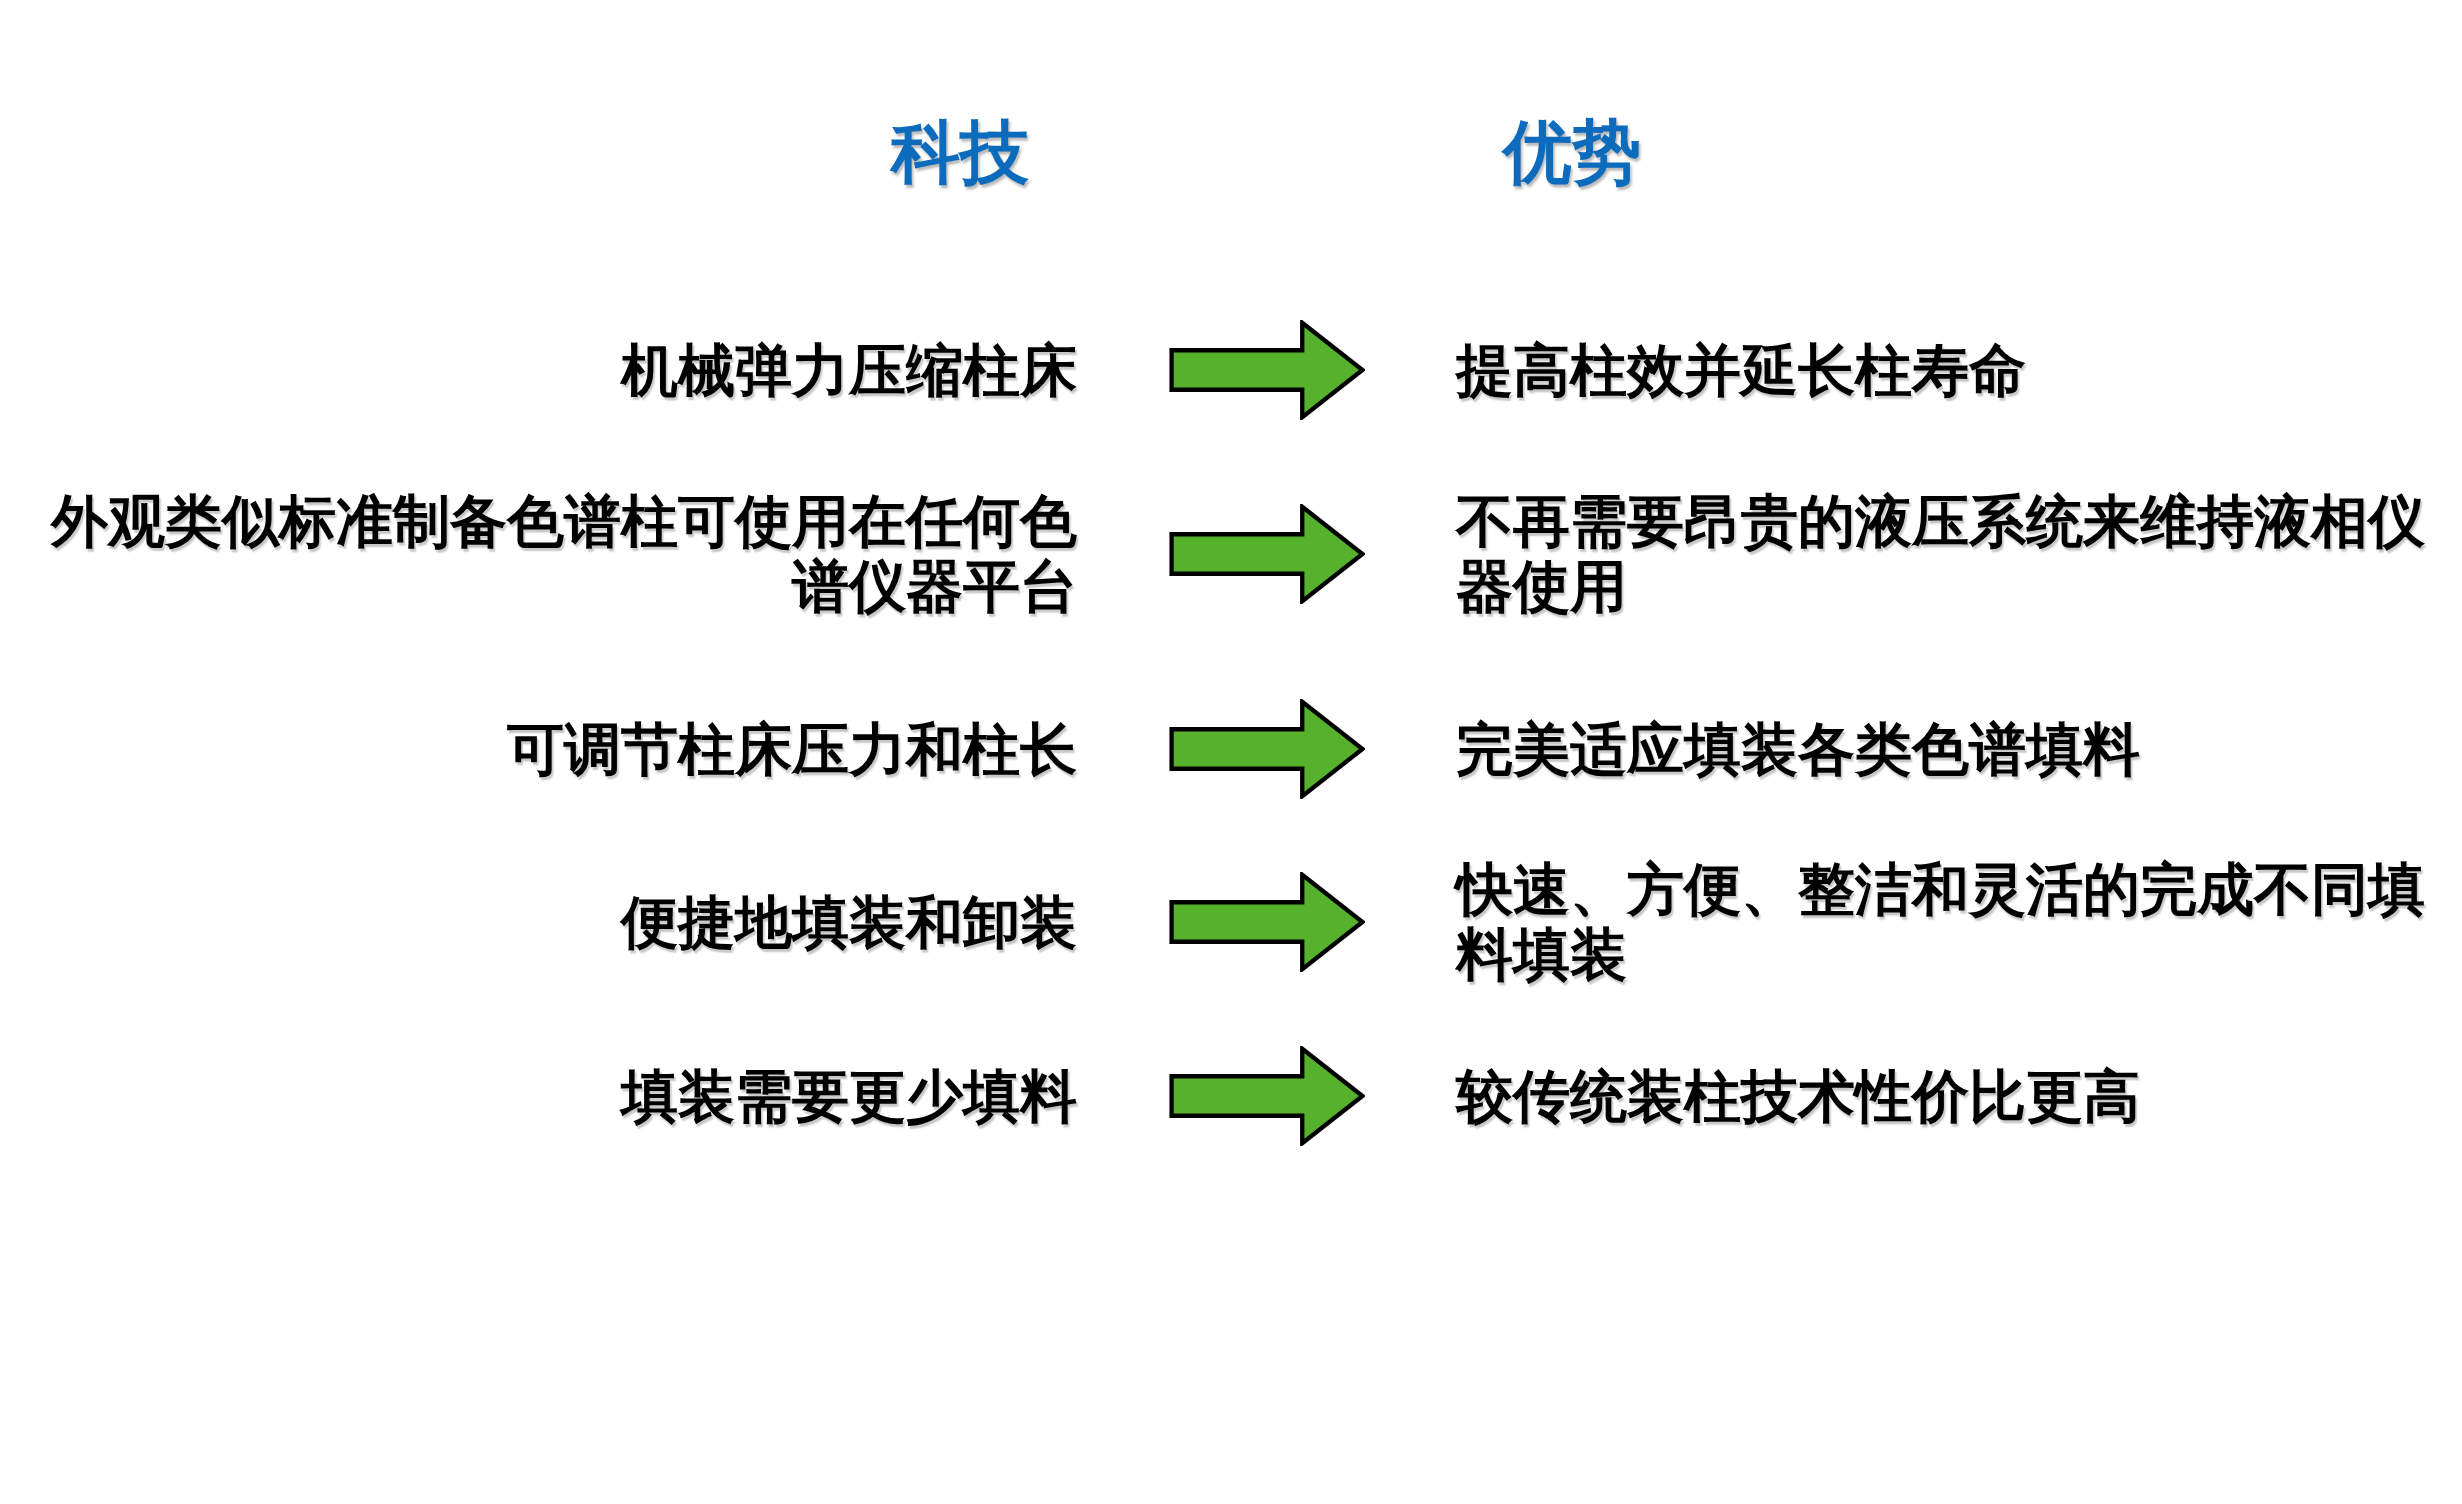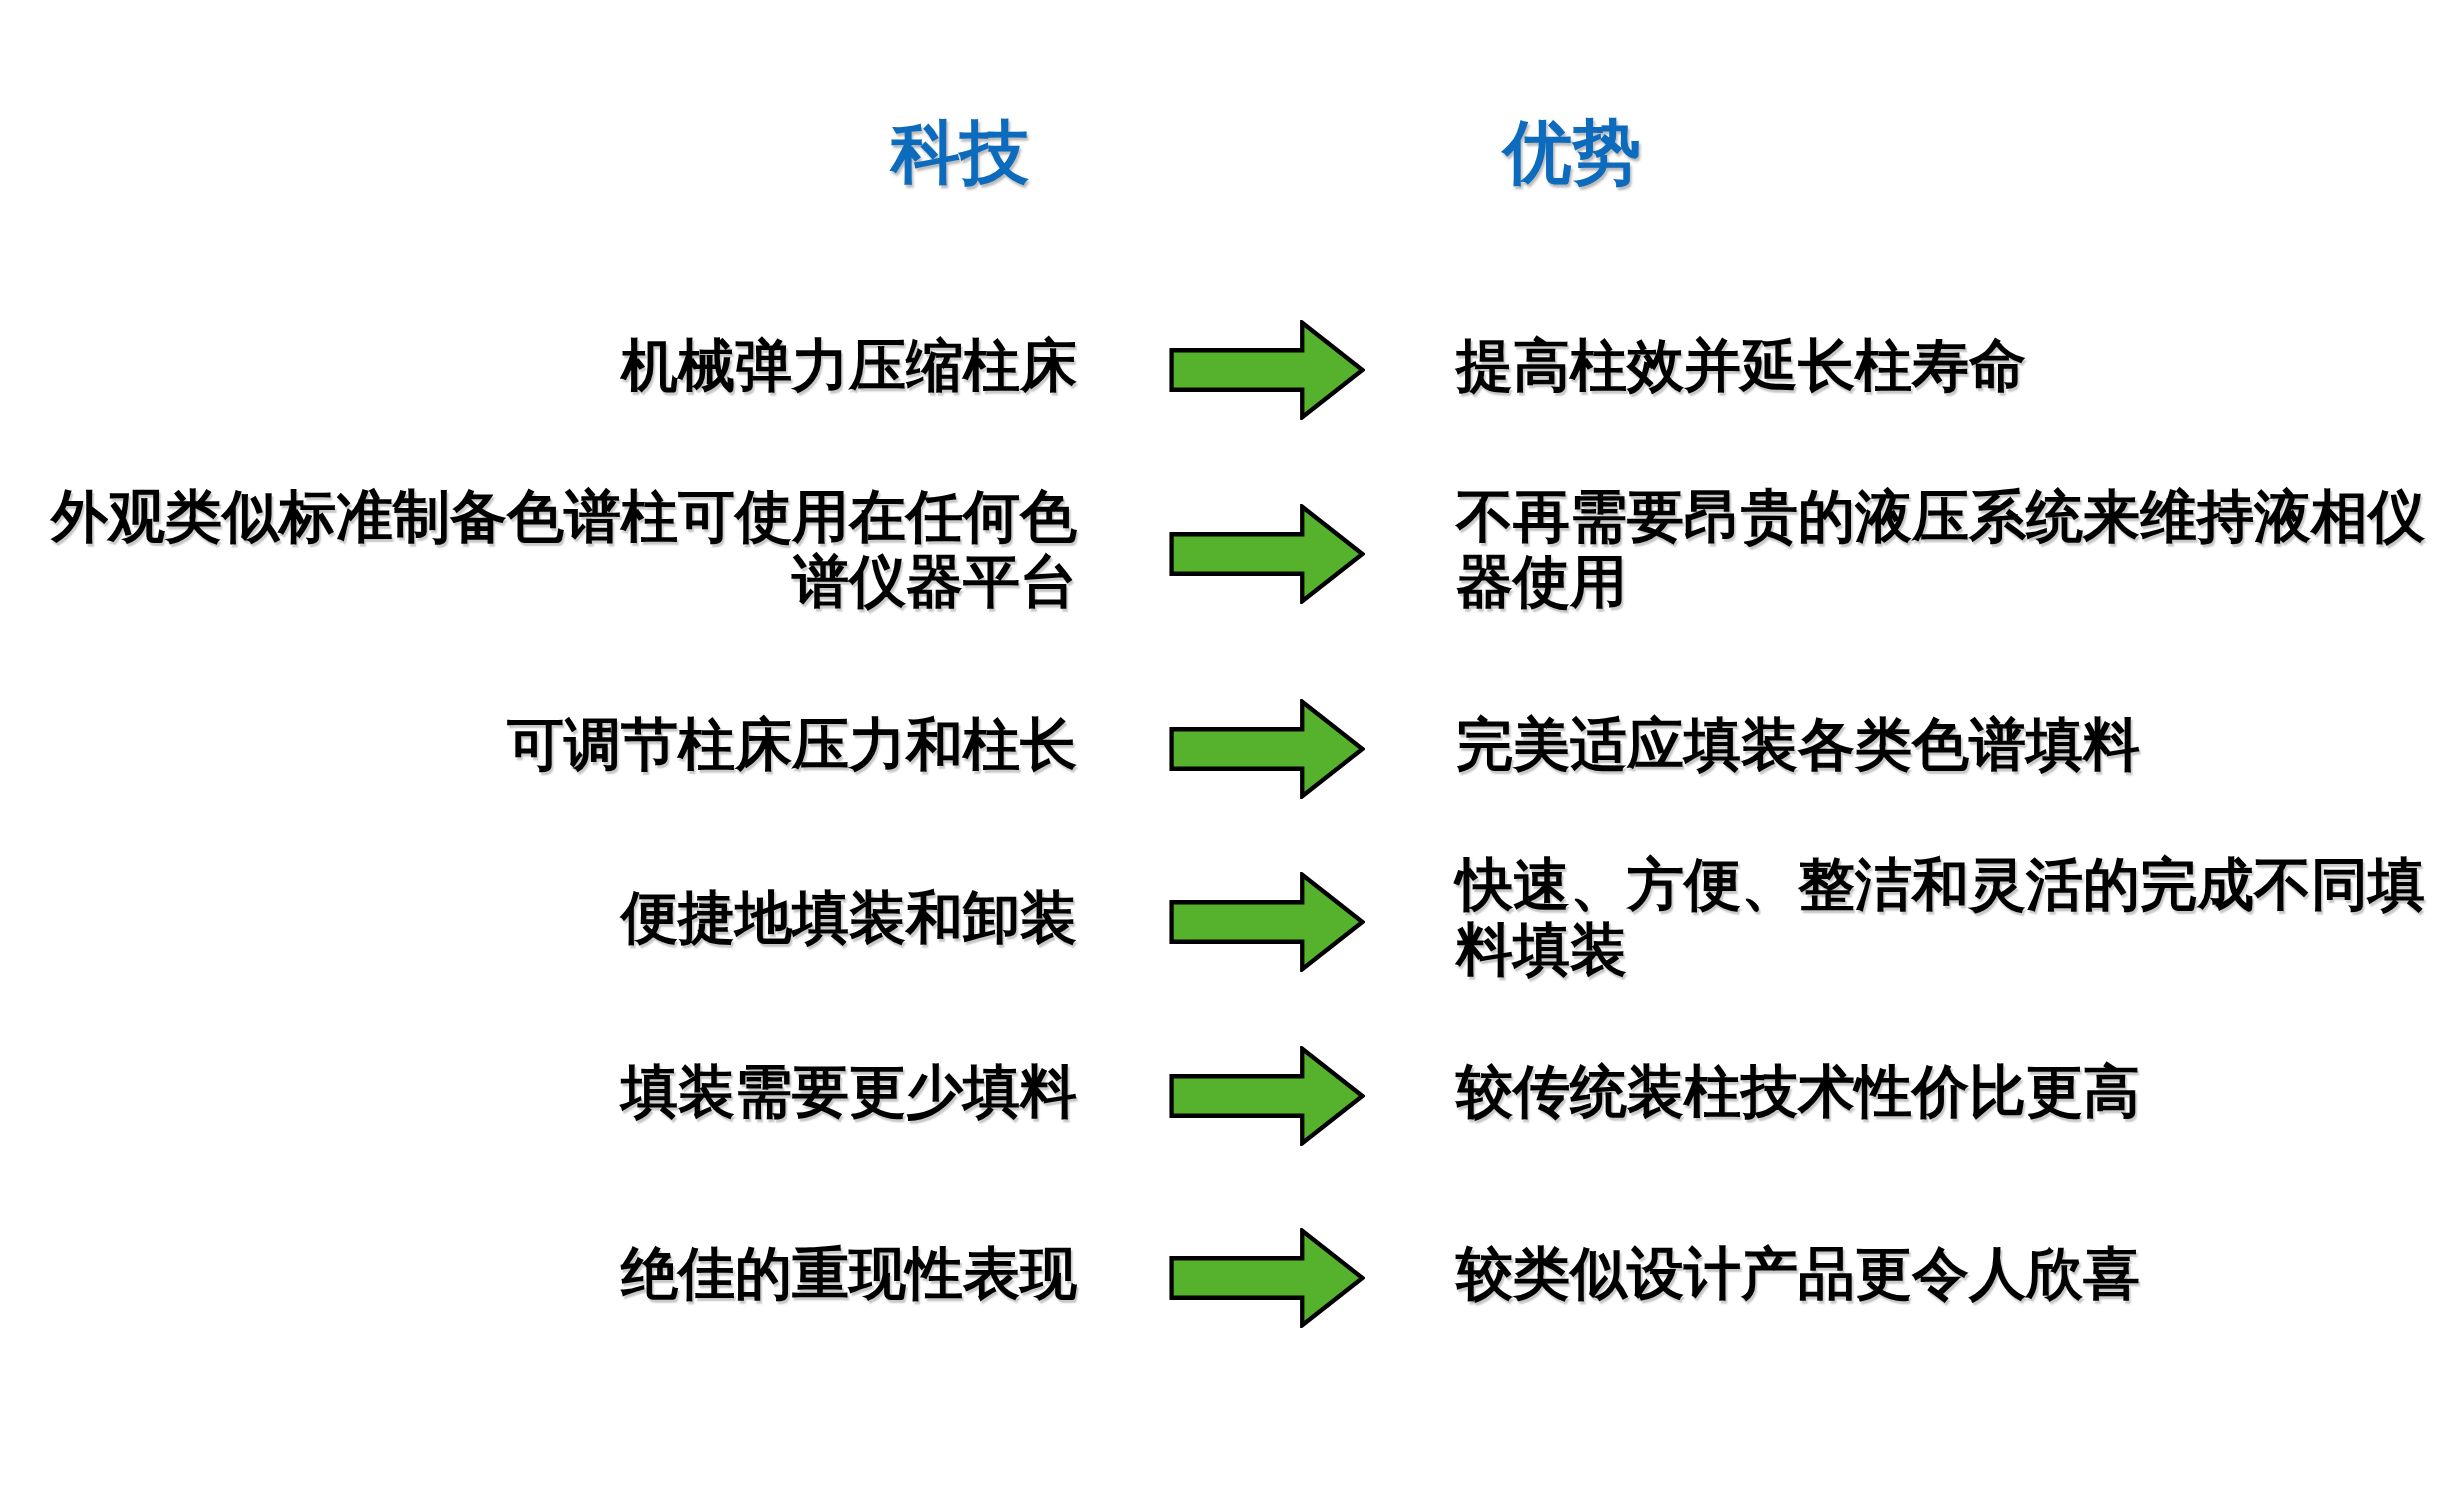--- a/index.html
+++ b/index.html
@@ -45,21 +45,20 @@
   .row-6 { top: 1278px; }
   .row { transform: translateY(-50%); height: 172px; }
 
   .cell-text {
     font-size: 57px;
     font-weight: bold;
     line-height: 65px;
     color: var(--text, #000000);
     text-shadow: 1.7px 2.6px 1.7px rgba(0,0,0,0.22);
     white-space: pre;
-    font-family: Liberation Mono, monospace;
   }
   .tech-cell      { text-align: right; align-self: center; }
   .advantage-cell { text-align: left; padding-right: 20px; align-self: center; }
 
   .arrow-cell {
     display: flex;
     align-items: center;
     justify-content: center;
     align-self: center;
   }
@@ -126,24 +125,15 @@
   <div class="row row-5">
     <div class="cell-text tech-cell">填装需要更少填料</div>
     <div class="arrow-cell">
       <svg width="196" height="100" viewBox="0 0 228 116">
         <polygon points="3,35 155,35 155,3 225,58 155,113 155,81 3,81"></polygon>
       </svg>
     </div>
     <div class="cell-text advantage-cell">较传统装柱技术性价比更高</div>
   </div>
 
-  <div class="row row-6">
-    <div class="cell-text tech-cell">绝佳的重现性表现</div>
-    <div class="arrow-cell">
-      <svg width="196" height="100" viewBox="0 0 228 116">
-        <polygon points="3,35 155,35 155,3 225,58 155,113 155,81 3,81"></polygon>
-      </svg>
-    </div>
-    <div class="cell-text advantage-cell">较类似设计产品更令人欣喜</div>
-  </div>
 
 </div>
 
 
 </body></html>

